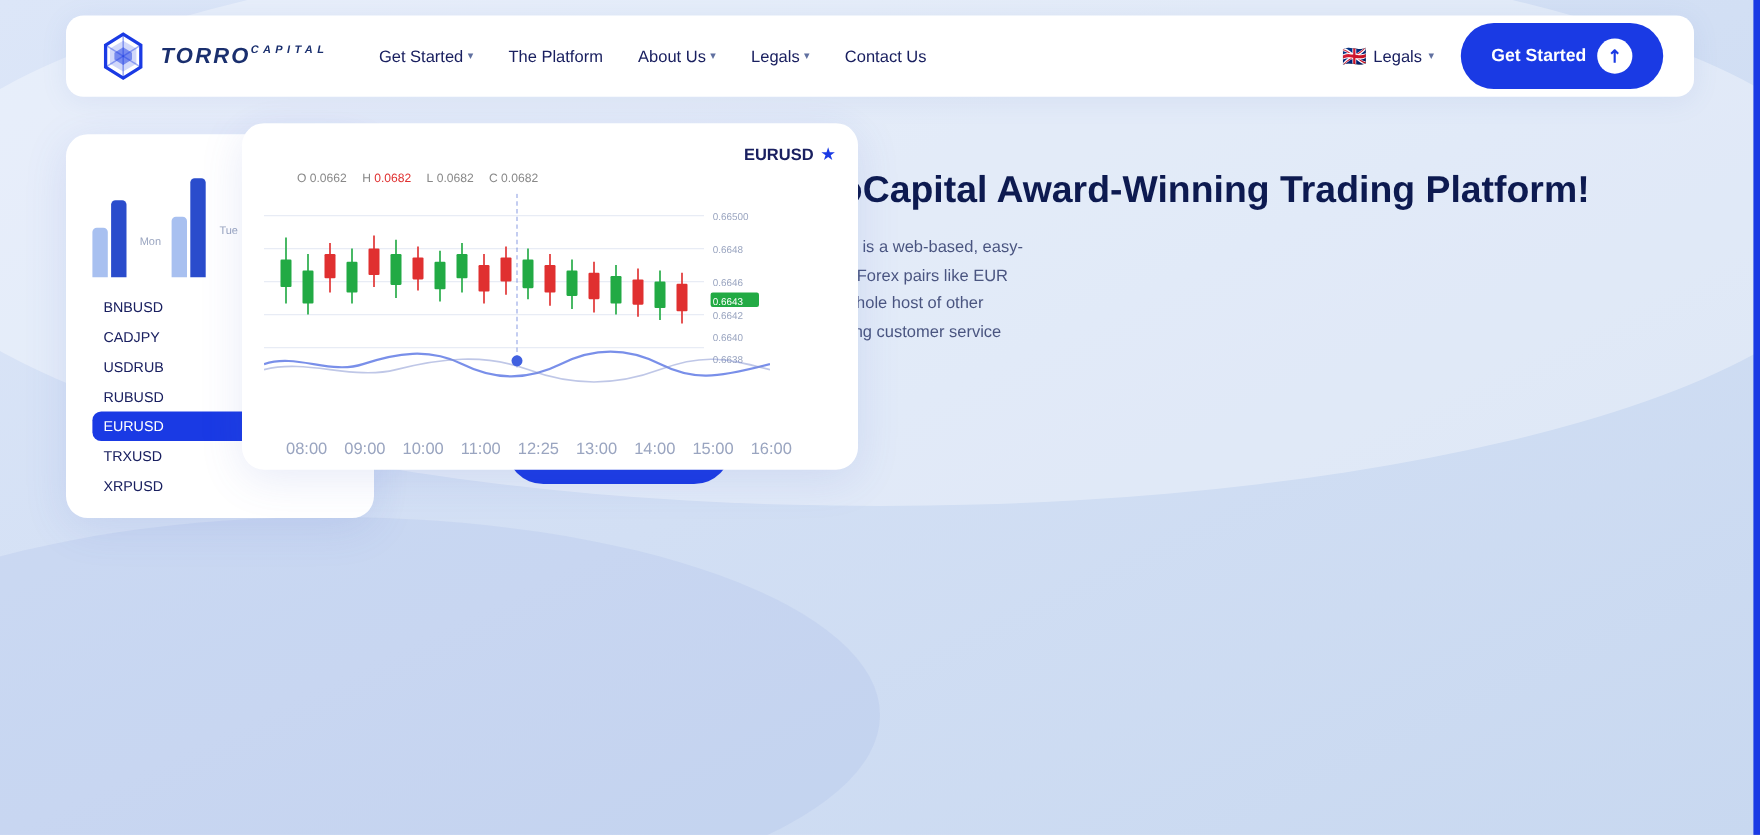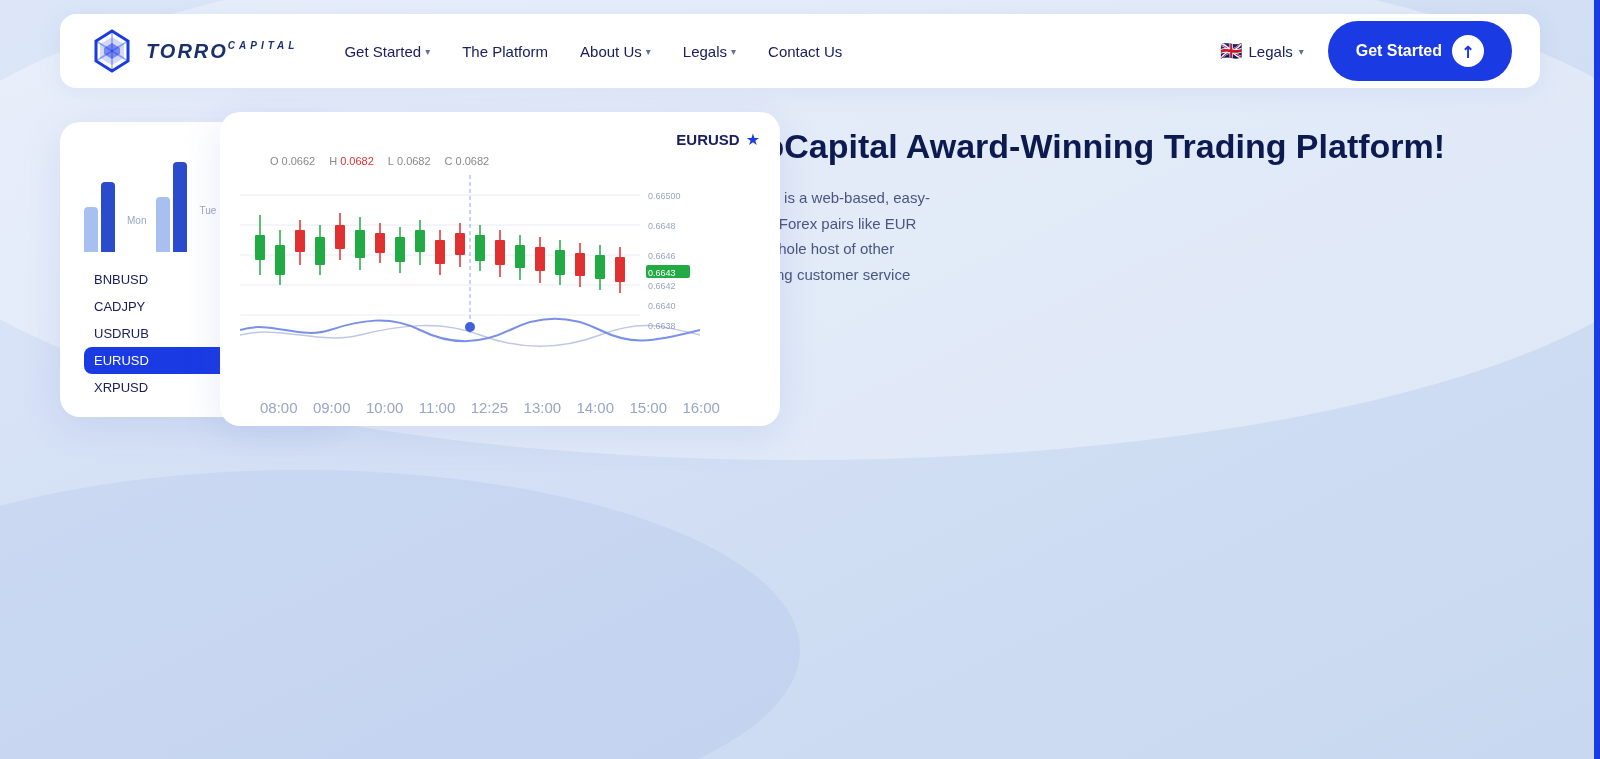--- a/index.html
+++ b/index.html
@@ -441,21 +441,23 @@
               <div class="bar bar-dark" style="width:14px;height:75px;"></div>
             </div>
             <span class="bar-label">Sat</span>
           </div>
         </div>
 
         <div class="ticker-list">
           <div class="ticker-item">BNBUSD</div>
           <div class="ticker-item">CADJPY</div>
           <div class="ticker-item">USDRUB</div>
+          <div class="ticker-item">RUBUSD</div>
           <div class="ticker-item active">EURUSD</div>
+          <div class="ticker-item">TRXUSD</div>
           <div class="ticker-item">XRPUSD</div>
         </div>
       </div>
 
       <div class="main-chart-card">
 
         <div class="chart-header">
           <span class="eurusd-label">EURUSD</span>
           <span class="star-icon">★</span>
         </div>

